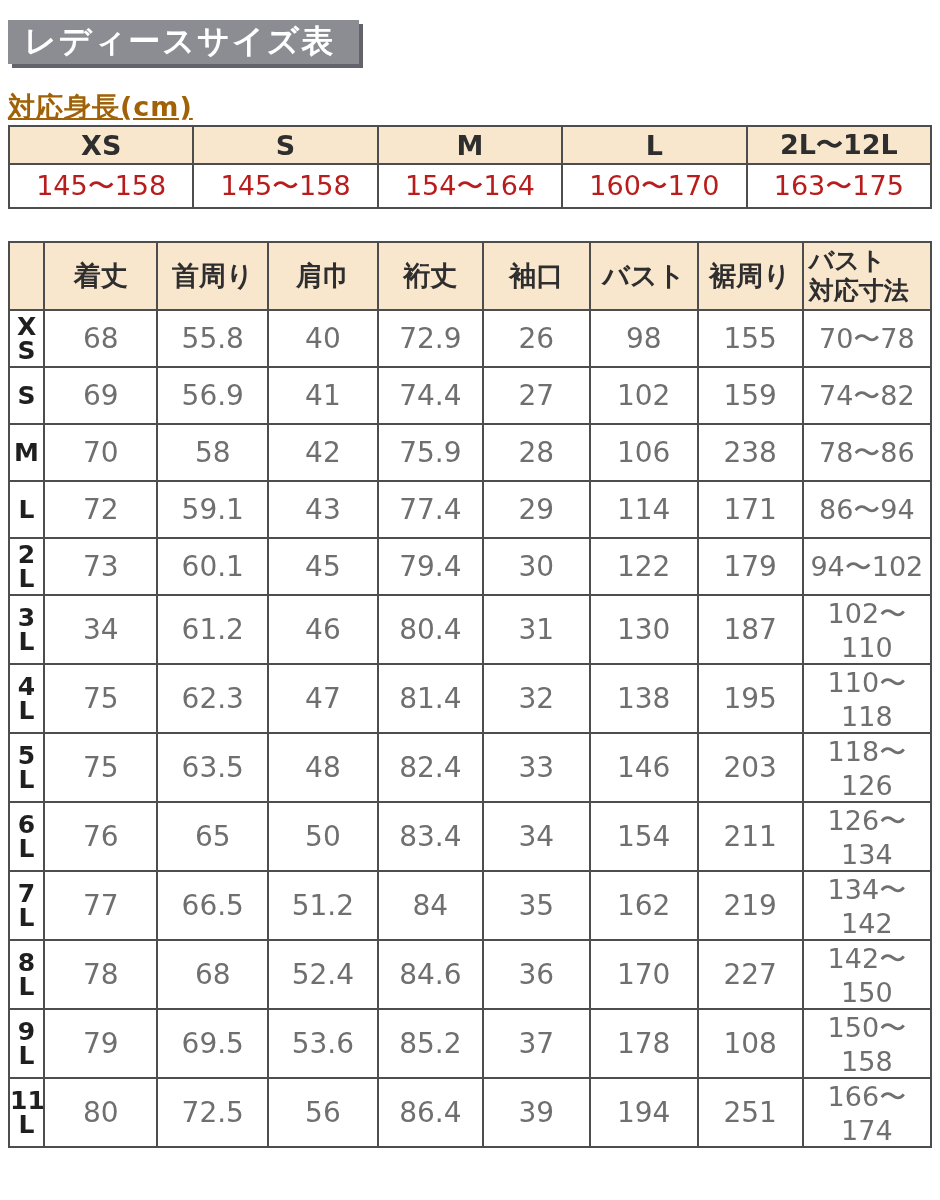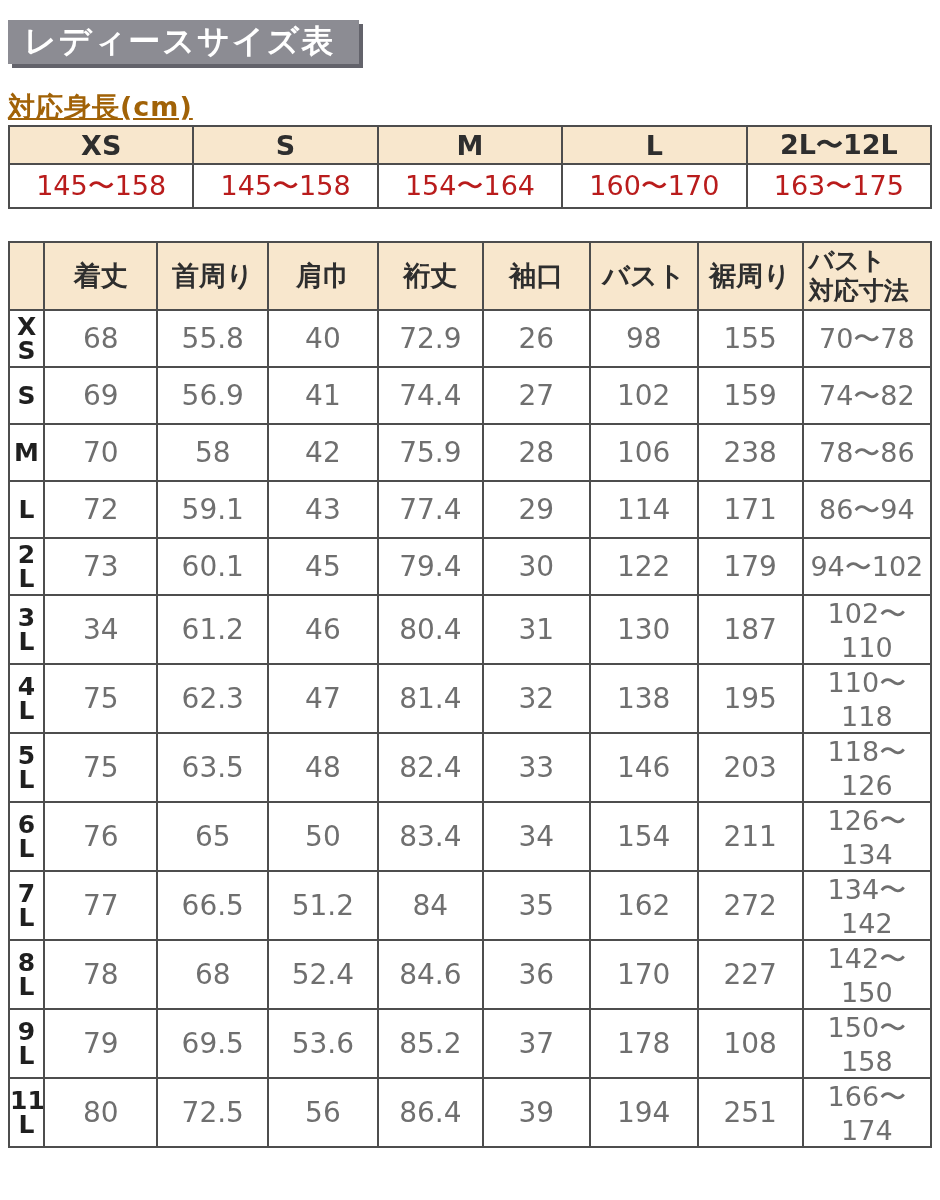--- a/index.html
+++ b/index.html
@@ -240,21 +240,21 @@
         </tr>
         <tr>
           <td class="row-label">7
 L</td>
           <td>77</td>
           <td>66.5</td>
           <td>51.2</td>
           <td>84</td>
           <td>35</td>
           <td>162</td>
-          <td>272</td>
+          <td>219</td>
           <td class="col-last">134〜142</td>
         </tr>
         <tr>
           <td class="row-label">8
 L</td>
           <td>78</td>
           <td>68</td>
           <td>52.4</td>
           <td>84.6</td>
           <td>36</td>

